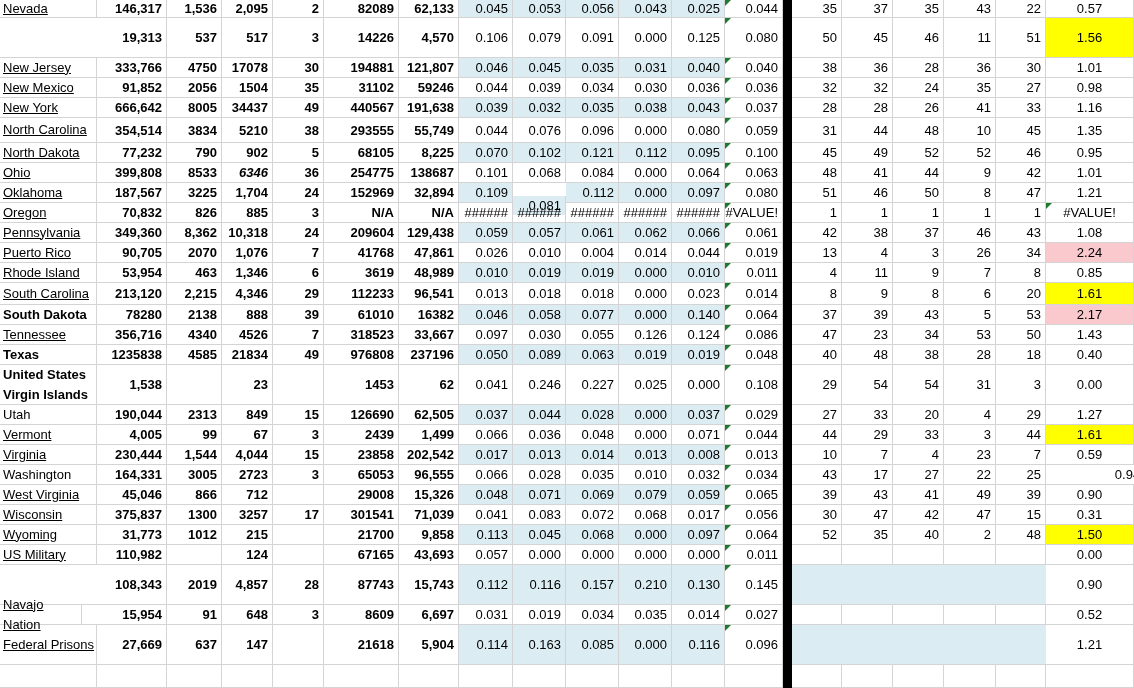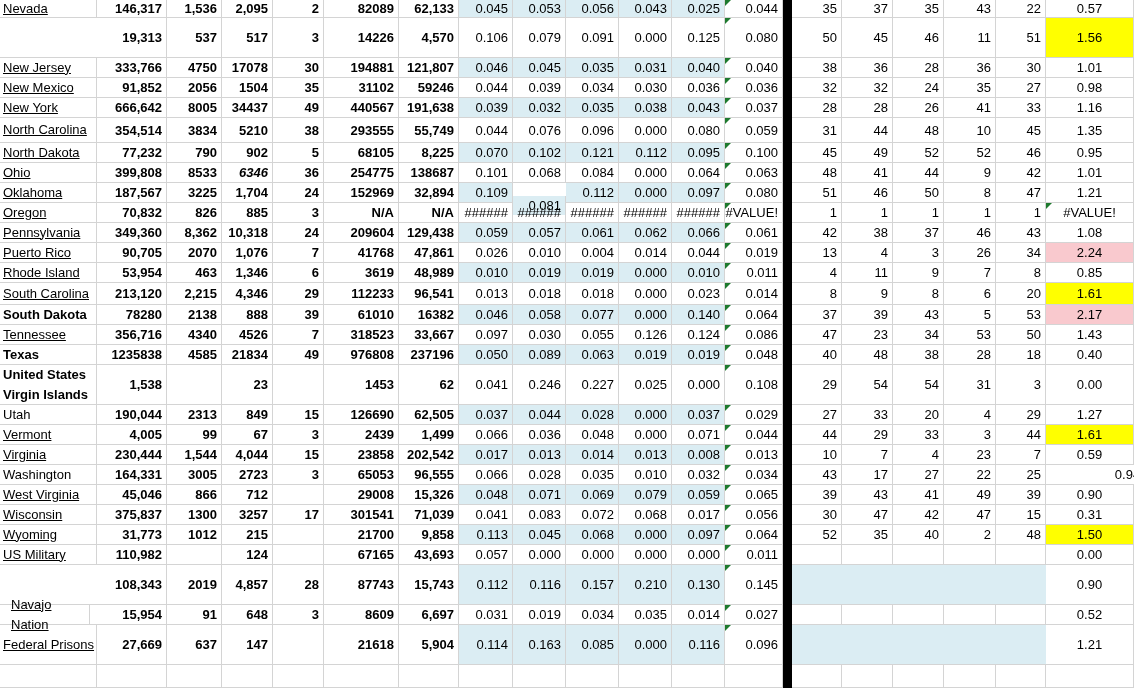--- a/index.html
+++ b/index.html
@@ -715,21 +715,21 @@
         <span class="tri"></span>
       </div>
       <div class="cell blue" style="left: 792px; width: 50px; border-right: none;"></div>
       <div class="cell blue" style="left: 842px; width: 51px; border-right: none;"></div>
       <div class="cell blue" style="left: 893px; width: 51px; border-right: none;"></div>
       <div class="cell blue" style="left: 944px; width: 52px; border-right: none;"></div>
       <div class="cell blue" style="left: 996px; width: 50px; border-right: none;"></div>
       <div class="cell center" style="left: 1046px; width: 88px;">0.90</div>
     </div>
     <div class="row" style="top: 605px; height: 20px;">
-      <div class="cell name" style="left: 0px; width: 82px; margin-left: 8px;">
+      <div class="cell name" style="left: 0px; width: 82px;">
         <span class="link">Navajo Nation</span>
       </div>
       <div class="cell bold" style="left: 97px; width: 70px;">15,954</div>
       <div class="cell bold" style="left: 167px; width: 55px;">91</div>
       <div class="cell bold" style="left: 222px; width: 51px;">648</div>
       <div class="cell bold" style="left: 273px; width: 51px;">3</div>
       <div class="cell bold" style="left: 324px; width: 75px;">8609</div>
       <div class="cell bold" style="left: 399px; width: 60px;">6,697</div>
       <div class="cell" style="left: 459px; width: 54px;">0.031</div>
       <div class="cell" style="left: 513px; width: 53px;">0.019</div>

